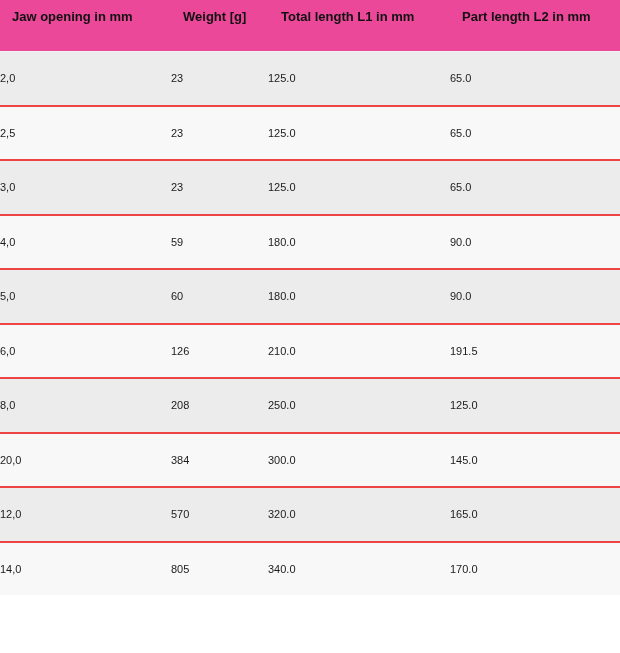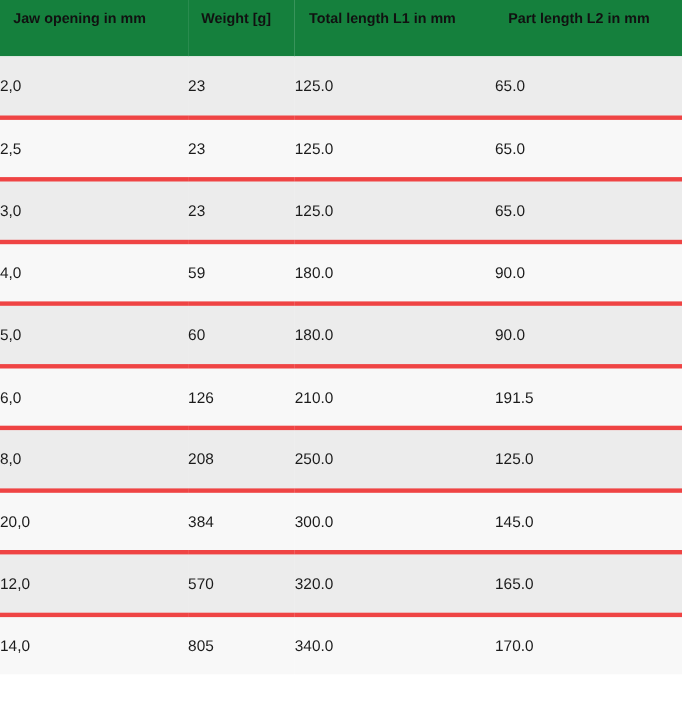--- a/index.html
+++ b/index.html
@@ -27,44 +27,44 @@
 
   #spec-table th {
     font-size: 13px;
     font-weight: bold;
     color: #111111;
     text-align: left;
     vertical-align: top;
     padding: 0;
     height: 51px;
     line-height: 13px;
-    background: #15803d;
+    background: #ec4899;
     margin-top: 36px;
   }
   #spec-table th .hd {
     display: block;
     padding-top: 10px;
     white-space: nowrap;
   }
 
   #spec-table tbody td {
-    font-size: 14px;
+    font-size: 11px;
     font-weight: normal;
     color: #1b1b1b;
     text-align: left;
     vertical-align: middle;
     padding: 0;
     height: 52.5px;
     line-height: 16px;
     white-space: nowrap;
   }
 
   #spec-table tbody tr:nth-child(odd)  td { background: #ececec; }
   #spec-table tbody tr:nth-child(even) td { background: #f8f8f8; }
-  #spec-table tbody tr td { border-top: 4px solid #ef4444; }
+  #spec-table tbody tr td { border-top: 2px solid #ef4444; }
   #spec-table tbody tr:first-child td { border-top: 1px solid #f2f2f2; }
 
   
   .c0 { width: 171px; }
   .c1 { width: 97px; }
   .c2 { width: 182px; }
   .c3 { width: 170px; }
 
   th.c0 .hd { padding-left: 12px; }
   th.c1 .hd { padding-left: 12px; }

